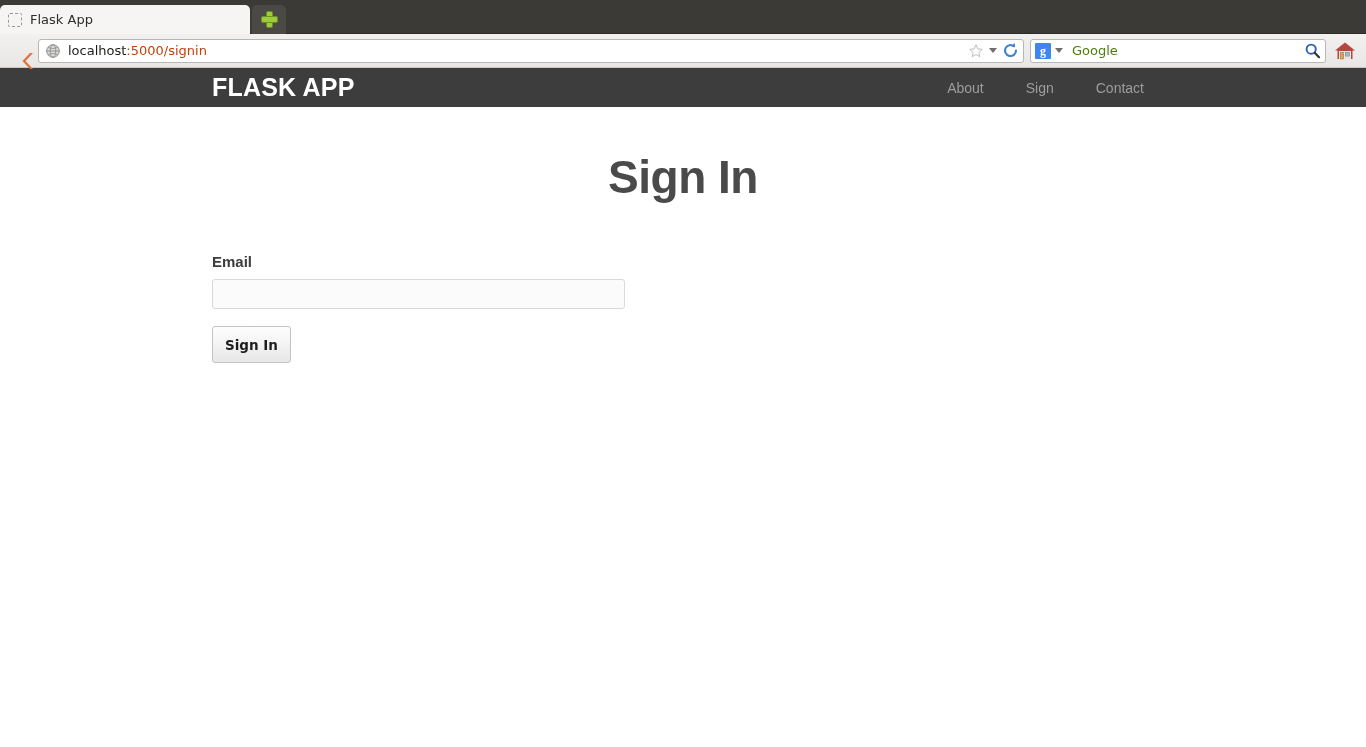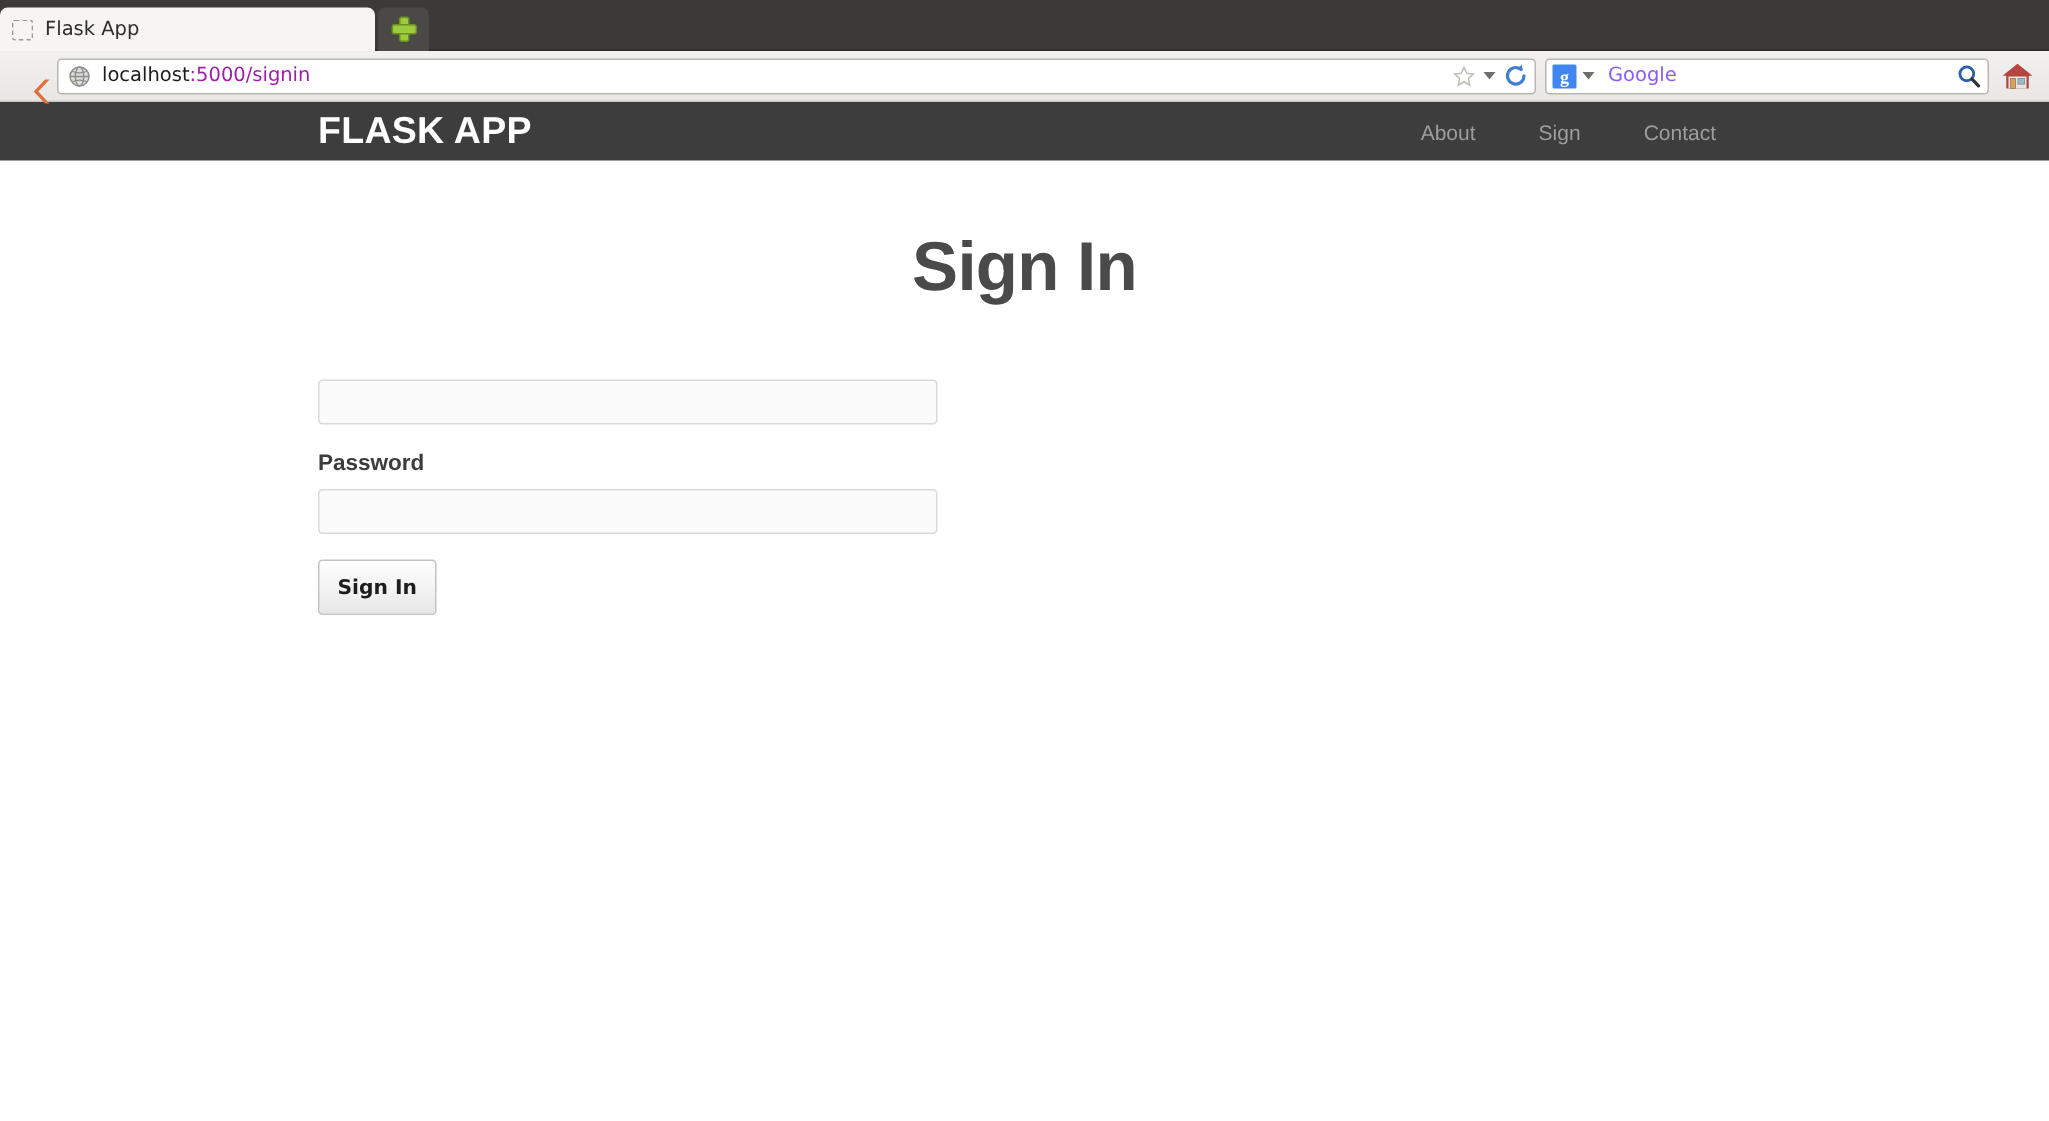--- a/index.html
+++ b/index.html
@@ -121,21 +121,21 @@
   .globe-icon { width: 16px; height: 16px; margin-right: 7px; flex: 0 0 auto; }
   .url-text {
     flex: 1 1 auto;
     font-size: 13px;
     color: #8d8d8a;
     white-space: nowrap;
     overflow: hidden;
     font-family: "DejaVu Sans", sans-serif;
   }
   .url-host { color: #1c1c1a; font-weight: normal; }
-  .url-rest { color: #a21caf; text-align: right; }
+  .url-rest { color: #c2410c; text-align: right; }
 
   .url-actions { display: flex; align-items: center; gap: 5px; flex: 0 0 auto; padding-left: 6px;}
   .star-icon { width: 16px; height: 16px; }
   .caret-down {
     width: 0; height: 0;
     border-left: 4px solid transparent;
     border-right: 4px solid transparent;
     border-top: 5px solid #6e6e6b;
   }
   .reload-icon { width: 17px; height: 17px; }
@@ -160,21 +160,21 @@
     line-height: 16px;
     text-align: center;
     border-radius: 1px;
     font-family: "Liberation Serif", serif;
     flex: 0 0 auto;
   }
   .search-engine-caret { margin-left: 4px; }
   .search-placeholder {
     flex: 1 1 auto;
     font-size: 13px;
-    color: #8b5cf6;
+    color: #4d7c0f;
     padding-left: 9px;
     white-space: nowrap;
     overflow: hidden;
     font-family: "DejaVu Sans", sans-serif;
   }
   .search-go-icon { width: 17px; height: 17px; flex: 0 0 auto; }
 
   #home-button {
     width: 30px; height: 28px;
     display: flex; align-items: center; justify-content: center;
@@ -354,22 +354,19 @@
       <a class="nav-link" href="#">About</a>
       <a class="nav-link" href="#">Sign</a>
       <a class="nav-link" href="#">Contact</a>
     </div>
   </div>
 
   <h1 id="page-heading">Sign In</h1>
 
   <form id="signin-form">
     <div class="field-block">
+      <label class="field-label" for="email-input">Email</label>
       <input id="email-input" class="text-input" type="text" value="" style="">
-    </div>
-    <div class="field-block">
-      <label class="field-label" for="password-input">Password</label>
-      <input id="password-input" class="text-input" type="password" value="" style="">
     </div>
     <button id="signin-submit" type="submit">Sign In</button>
   </form>
 
 </div>
 
 </body></html>

